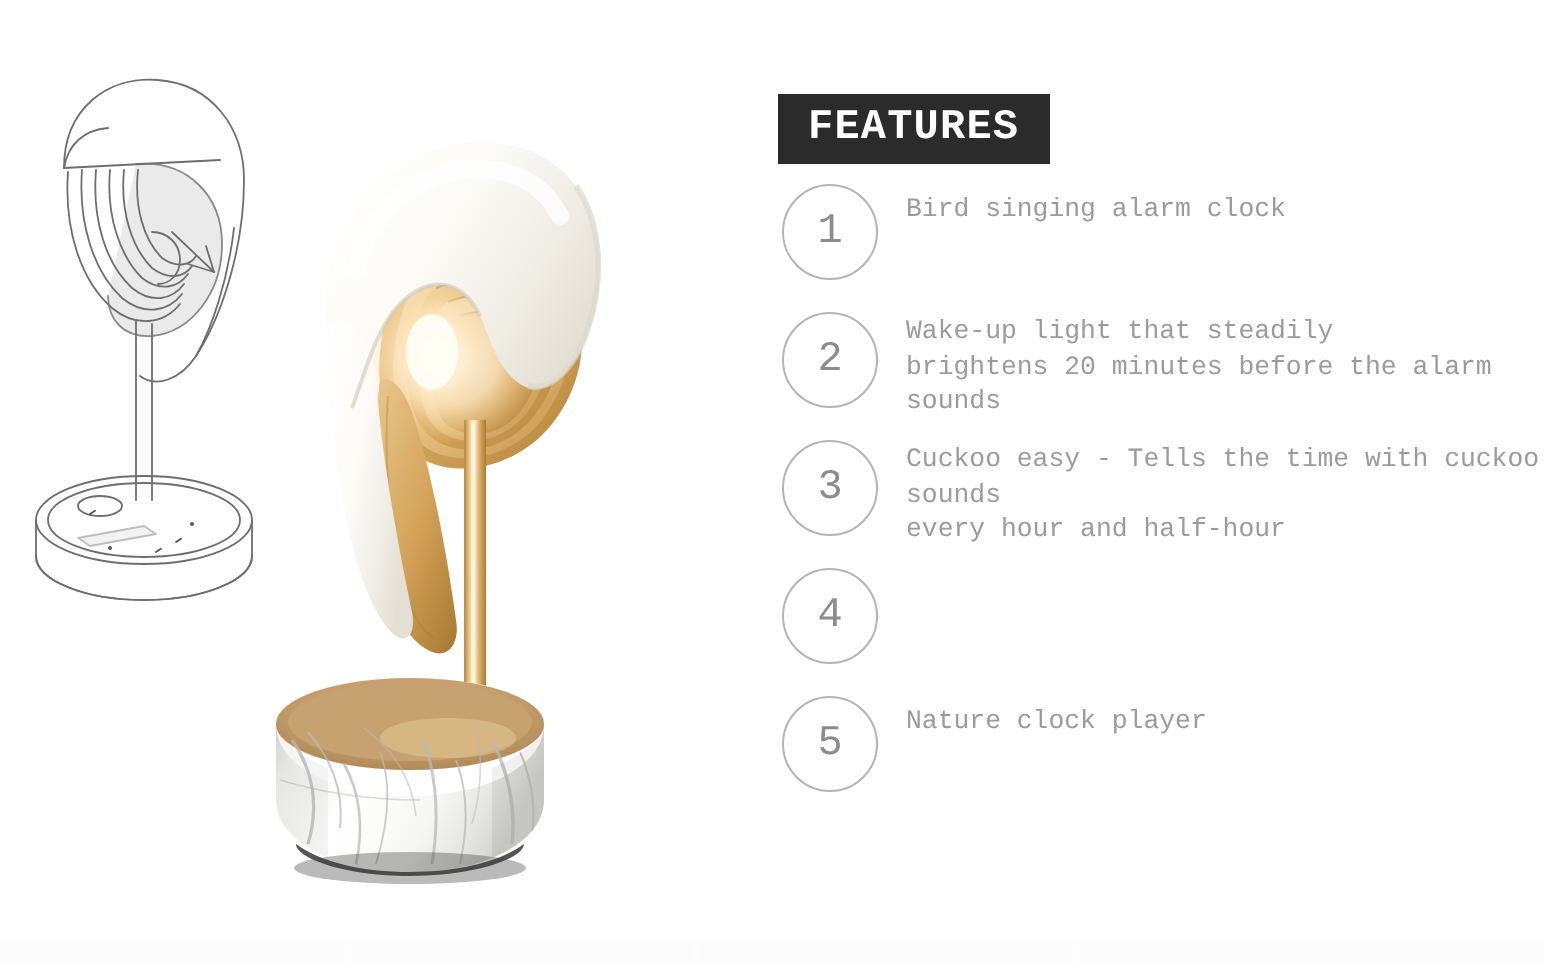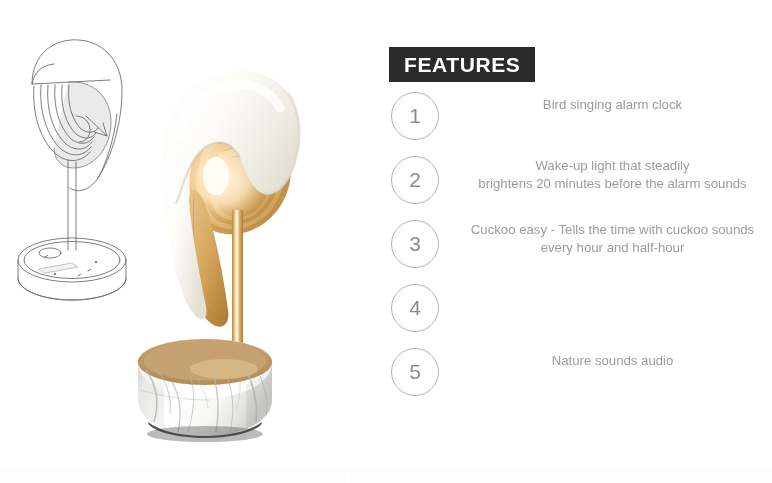--- a/index.html
+++ b/index.html
@@ -9,20 +9,21 @@
   }
   body {
     font-family: "Liberation Sans", sans-serif;
   }
   #page {
     position: relative;
     width: 772px;
     height: 483px;
     background: #ffffff;
     overflow: hidden;
+    font-family: Liberation Mono, monospace;
   }
 
   
   #product-panel {
     position: absolute;
     left: 0;
     top: 0;
     width: 386px;
     height: 470px;
   }
@@ -103,21 +104,20 @@
     background: #ffffff;
   }
   .feature-text {
     flex: 1 1 auto;
     margin-left: 14px;
     color: #9b9b9b;
     font-size: 13.2px;
     line-height: 17.5px;
     padding-top: 4px;
     white-space: pre-line;
-    text-align: center;
   }
   .feature-row.two-line .feature-text { padding-top: 1px; }
 </style>
 </head>
 <body>
 
 <div id="page">
 
   <div id="product-panel">
 
@@ -361,21 +361,21 @@
       <div class="feature-text">Cuckoo easy - Tells the time with cuckoo sounds
 every hour and half-hour</div>
     </div>
 
     <div class="feature-row two-line" style="top:284px;">
       <div class="feature-num">4</div>
     </div>
 
     <div class="feature-row" style="top:348px;">
       <div class="feature-num">5</div>
-      <div class="feature-text">Nature sounds audio</div>
+      <div class="feature-text">Nature clock player</div>
     </div>
   </div>
 
   <div id="bottom-band">
     <div class="seg" style="left:0px;width:172px;"></div>
     <div class="seg" style="left:176px;width:170px;"></div>
     <div class="seg" style="left:350px;width:186px;"></div>
     <div class="seg" style="left:540px;width:232px;"></div>
   </div>
 

